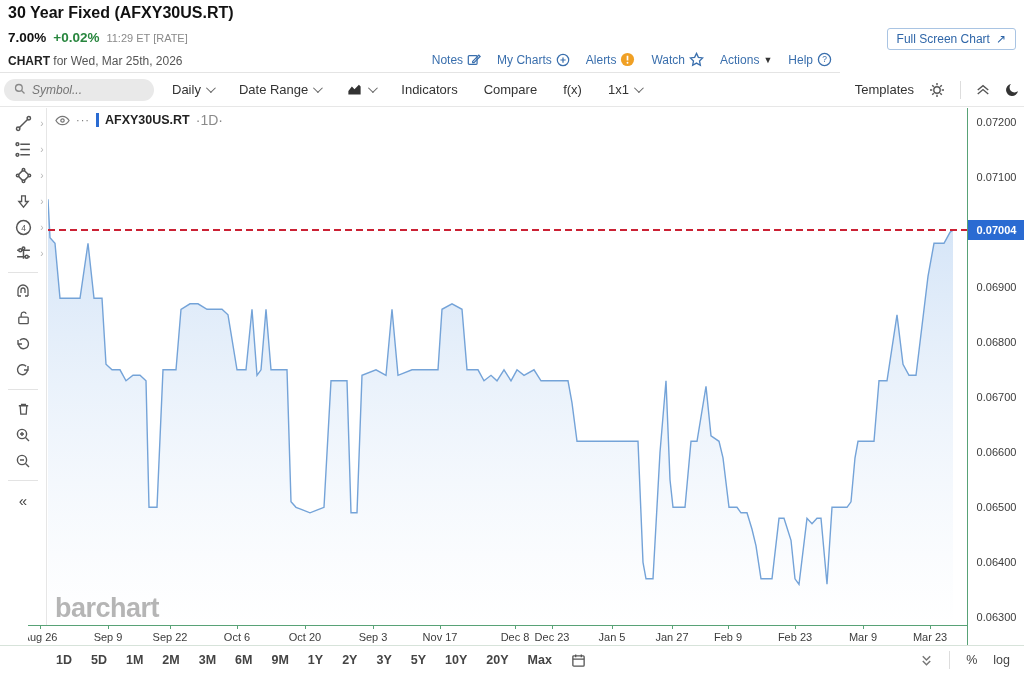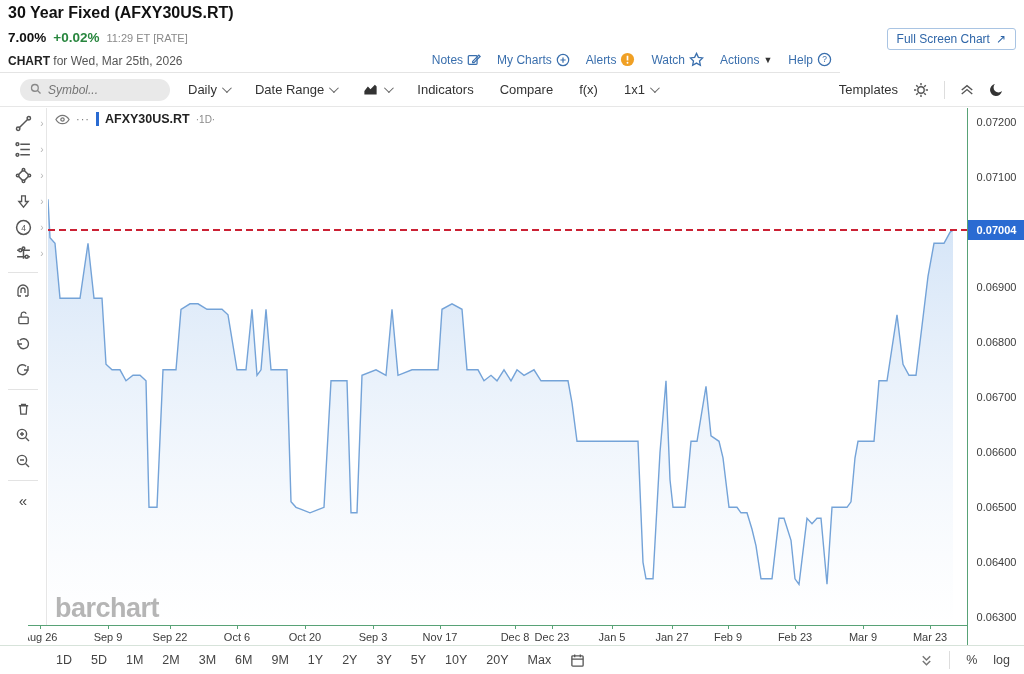--- a/index.html
+++ b/index.html
@@ -19,21 +19,21 @@
   .chart-row { position:absolute; left:0; top:52px; width:840px; height:21px;
                border-bottom:1px solid #e4e4e4; }
   .chart-row-left { position:absolute; left:8px; top:2px; font-size:12px; color:#555; }
   .chart-row-left b { color:#222; }
   .nav-links { position:absolute; right:8px; top:0px; display:flex; align-items:center; gap:16px;text-align:center; }
   .nav-link { display:flex; align-items:center; gap:4px; font-size:12px; color:#3a6fad; cursor:pointer; }
   .nav-link svg { display:block; }
 
   
   .toolbar { position:absolute; left:0; top:73px; width:1024px; height:34px;
-             border-bottom:1px solid #e7e7e7; display:flex; align-items:center; padding:0 20px; }
+             border-bottom:1px solid #e7e7e7; display:flex; align-items:center; padding:0 4px; }
   .search-pill { display:flex; align-items:center; gap:6px; width:150px; height:22px;
                  background:#e9e9e9; border-radius:11px; padding:0 10px; margin-right:18px; }
   .search-pill input { border:0; background:transparent; outline:none; width:110px;
                  font-size:12px; font-style:italic; color:#555; font-family:"Liberation Sans",sans-serif; }
   .tb-items { display:flex; align-items:center; gap:26px; }
   .tb-item { display:flex; align-items:center; gap:5px; font-size:13px; color:#333; cursor:pointer; white-space:nowrap; }
   .tb-right { margin-left:auto; display:flex; align-items:center; gap:15px; }
   .tb-sep { width:1px; height:18px; background:#ddd; }
   .caret { display:inline-block; width:7px; height:7px; border-right:1.5px solid #666;
            border-bottom:1.5px solid #666; transform:rotate(45deg) translateY(-2px); }
@@ -47,42 +47,42 @@
   .side-tool.disabled { color:#c9c9c9; cursor:default; }
   .side-sub { position:absolute; right:3px; top:50%; transform:translateY(-50%);
               font-size:10px; color:#b5b5b5; }
   .side-div { width:30px; height:1px; background:#e3e3e3; margin:6px 0; }
 
   
   .plot { position:absolute; left:48px; top:108px; width:919px; height:517px; }
   .plot svg { position:absolute; left:0; top:0; }
   .legend { position:absolute; left:55px; top:112px; display:flex; align-items:center; gap:6px; z-index:5; }
   .legend .sym { font-size:12.5px; font-weight:bold; color:#222; }
-  .legend .per { font-size:10px; color:#8a8a8a; }
+  .legend .per { font-size:14px; color:#8a8a8a; }
   .legend .bar { width:3px; height:14px; }
   .legend .dots { color:#777; font-size:11px; letter-spacing:1px; line-height:8px; }
   .watermark { position:absolute; left:55px; top:593px; font-size:27px; font-weight:bold;
                color:#b5b5b5; letter-spacing:-0.5px; z-index:4; }
 
   
   .yaxis { position:absolute; left:967px; top:108px; width:57px; height:537px; }
   .ytick { position:absolute; left:0; width:57px; text-align:center; font-size:11px; color:#3c3c3c; }
   .ybadge { position:absolute; left:0; width:57px; height:20px; color:#fff; font-size:11px;
             font-weight:bold; text-align:center; line-height:20px; }
 
   
   .xaxis { position:absolute; left:28px; top:625px; width:996px; height:20px; overflow:hidden; }
   .xline { position:absolute; left:0; top:0; width:939px; height:1px; }
   .xtick-mark { position:absolute; top:0; width:1px; height:4px; }
   .xtick { position:absolute; top:6px; transform:translateX(-50%); font-size:11px; color:#3c3c3c; white-space:nowrap; }
 
   
   .bottom { position:absolute; left:0; top:645px; width:1024px; height:29px;
             border-top:1px solid #d7e3da; display:flex; align-items:center; padding-left:56px; }
-  .ranges { display:flex; align-items:center; gap:19px; }
+  .ranges { display:flex; align-items:center; gap:19px;font-weight:bold; }
   .range-btn { font-size:12.5px; color:#444; cursor:pointer; }
   .bottom-right { margin-left:auto; display:flex; align-items:center; gap:16px; padding-right:14px; }
   .scale-btn { font-size:12.5px; color:#444; cursor:pointer; }
   .icon-btn { display:flex; align-items:center; justify-content:center; cursor:pointer; color:#555; }
   .chev2 { color:#777; }
 </style>
 </head>
 <body>
 
 <div class="app">

